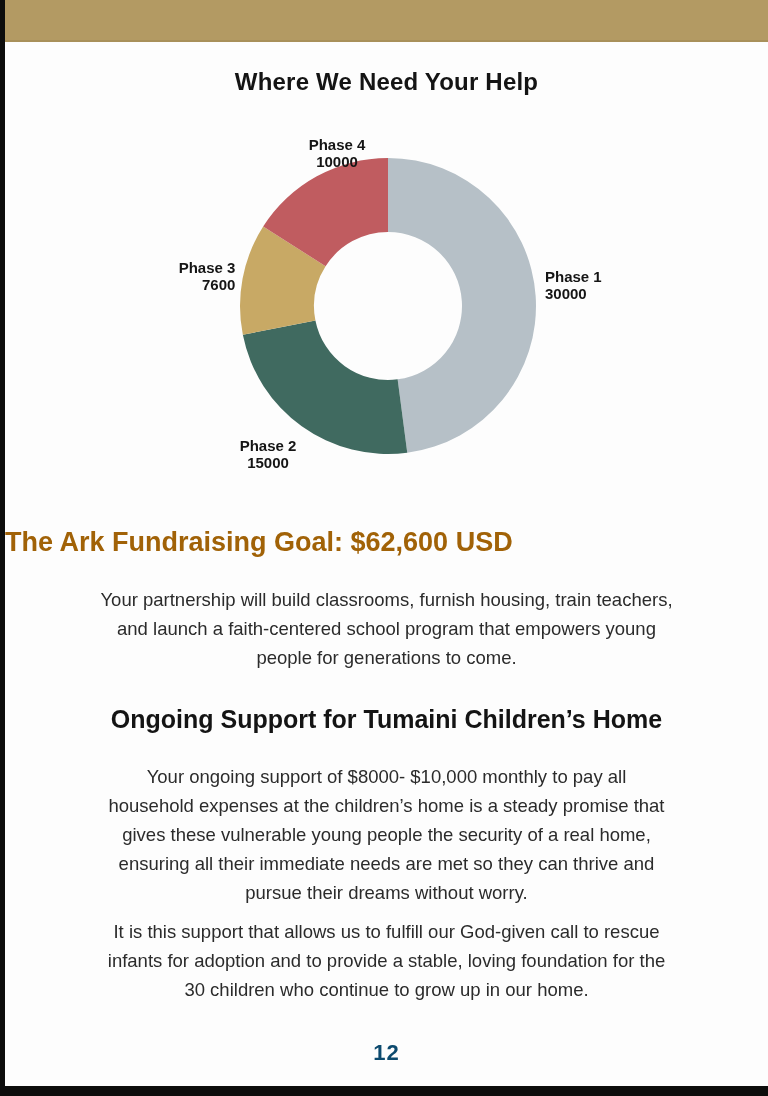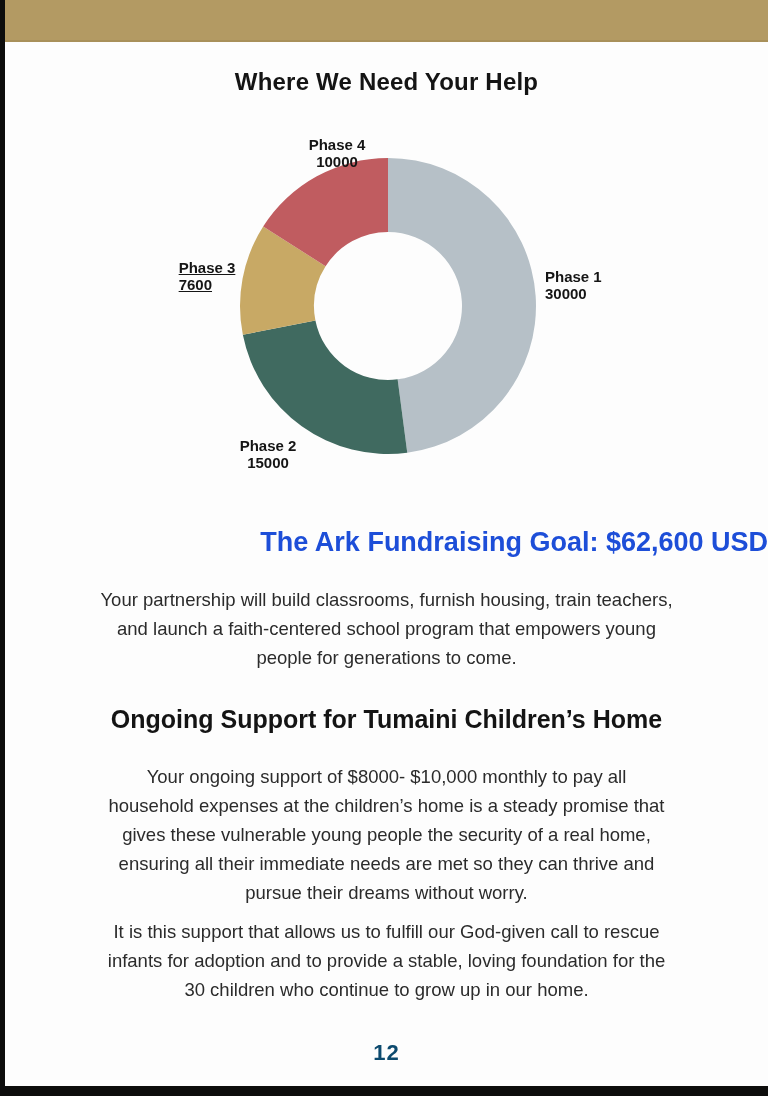--- a/index.html
+++ b/index.html
@@ -18,26 +18,26 @@
     letter-spacing:0.2px;
   }
   .chart-area { position:absolute; left:0; top:0; width:768px; height:500px; }
   .donut-svg { position:absolute; left:238px; top:156px; width:300px; height:300px; }
   .chart-label {
     position:absolute; font-size:15px; font-weight:700; line-height:17px;
     color:#151515; white-space:nowrap;
   }
   .chart-label span { display:block; }
   .label-phase4 { left:301px; top:136px; transform:translateX(-50%); text-align:center;margin-left:36px; }
-  .label-phase3 { left:207px; top:259px; transform:translateX(-50%); text-align:left;text-decoration:underline; }
+  .label-phase3 { left:207px; top:259px; transform:translateX(-50%); text-align:right; }
   .label-phase2 { left:268px; top:437px; transform:translateX(-50%); text-align:center; }
   .label-phase1 { left:545px; top:268px; text-align:left; }
   .h2 {
     position:absolute; top:527px; left:5px; right:0; margin:0;
-    text-align:right; font-size:27px; font-weight:700; color:#1d4ed8;
+    text-align:left; font-size:27px; font-weight:700; color:#a16207;
   }
   .h3 {
     position:absolute; top:705px; left:5px; right:0; margin:0;
     text-align:center; font-size:25px; font-weight:700; color:#141414;
   }
   .para {
     position:absolute; left:5px; right:0; margin:0;
     text-align:center; font-size:18.5px; line-height:29px; color:#2b2b2b;
     white-space:pre-line;
   }

